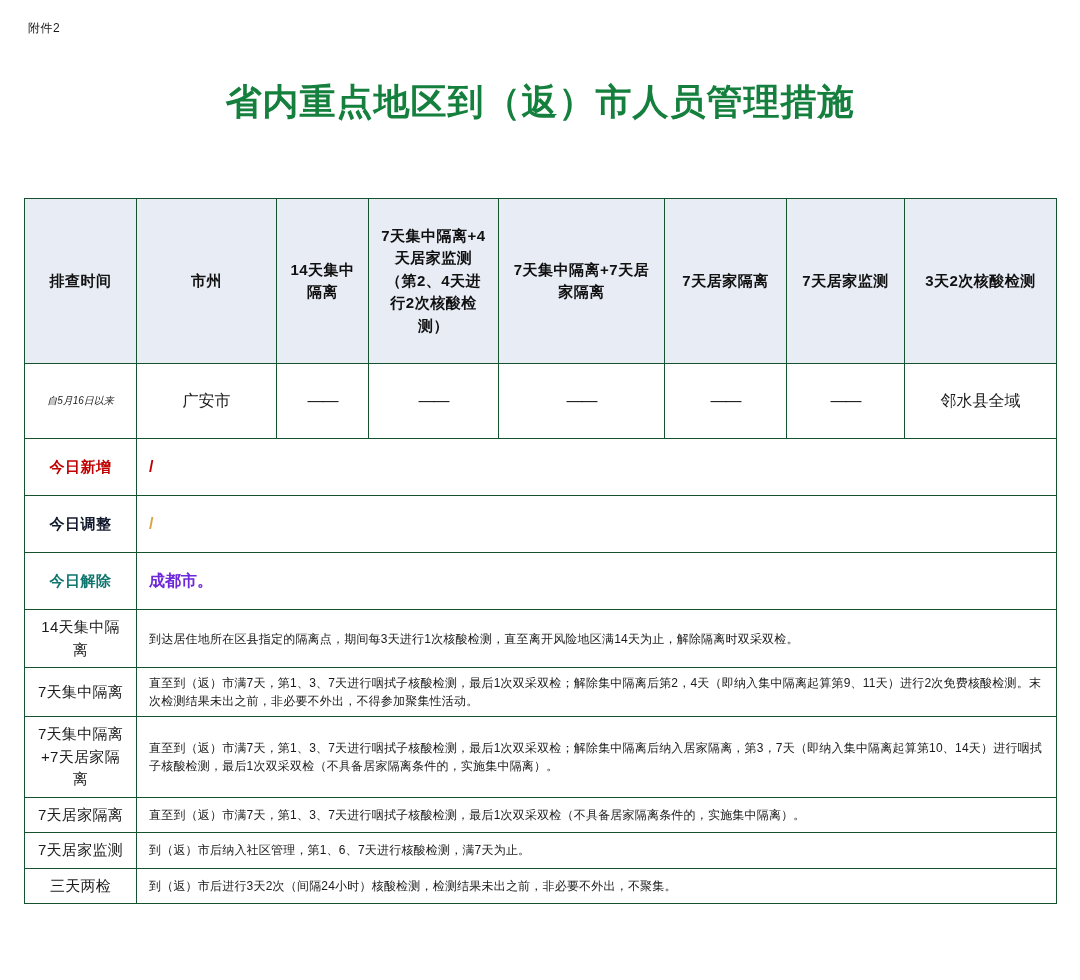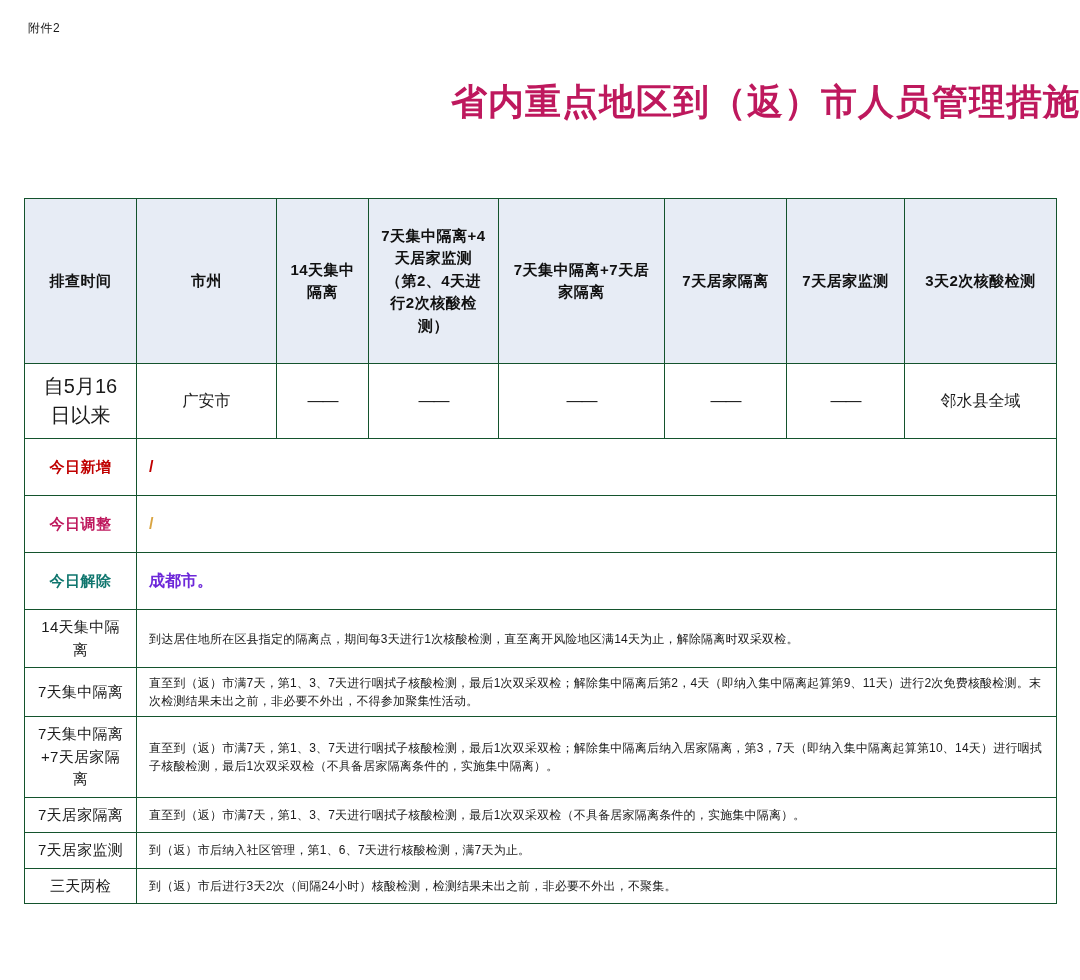--- a/index.html
+++ b/index.html
@@ -26,26 +26,26 @@
     top: 20px;
     font-size: 12px;
     color: #1a1a1a;
     letter-spacing: 0.5px;
   }
   .doc-title {
     position: absolute;
     left: 0;
     right: 0;
     top: 78px;
-    text-align: right;
+    text-align: center;
     font-family: "Liberation Serif", "DejaVu Serif", serif;
     font-size: 36px;
     font-weight: bold;
     letter-spacing: 1px;
-    color: #be185d;
+    color: #15803d;
   }
   .table-wrap {
     position: absolute;
     left: 24px;
     top: 198px;
     width: 1032px;
   }
   table.main {
     border-collapse: collapse;
     width: 1032px;
@@ -76,35 +76,36 @@
   .col-c6 { width: 122px; }
   .col-c7 { width: 118px; }
   .col-c8 { width: 152px; }
 
   .row-data td {
     text-align: center;
     height: 62px;
     font-size: 16px;
   }
   .row-data td.label-cell {
-    font-size: 20px;
+    font-size: 10px;
     line-height: 1.45;
+    font-style: italic;
   }
   .dash {
     letter-spacing: -1px;
     font-size: 17px;
   }
   .lbl {
     text-align: center;
     font-weight: bold;
     font-size: 15px;
     letter-spacing: 0.5px;
   }
   .lbl-new { color: #c00000; }
-  .lbl-adjust { color: #be185d; }
+  .lbl-adjust { color: #0f172a; }
   .lbl-release { color: #0f766e; }
   .val-cell {
     text-align: left;
     padding-left: 10px;
     font-size: 16px;
     height: 44px;
   }
   .val-new { color: #c00000; font-weight: bold; }
   .val-adjust { color: #d9a441; font-weight: bold; }
   .val-release { color: #6d28d9; font-weight: bold; }

